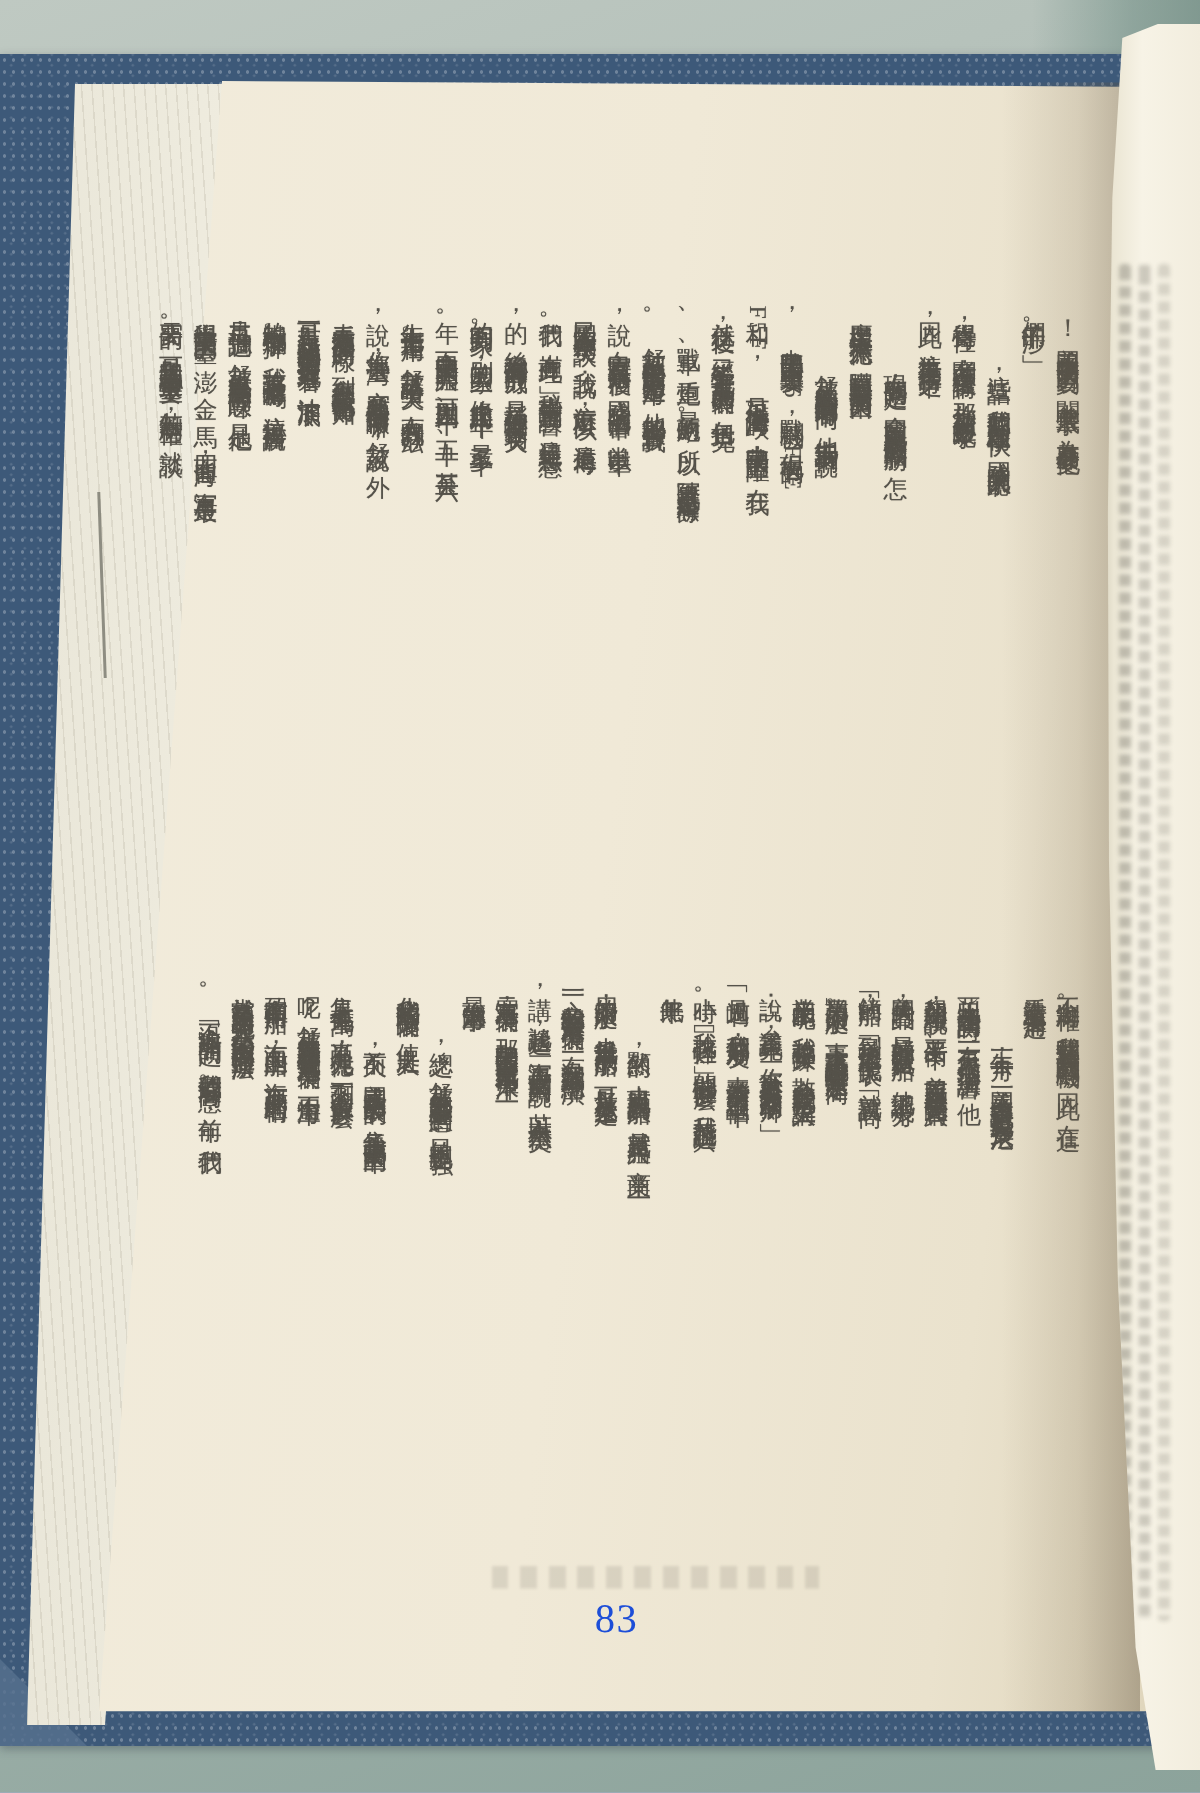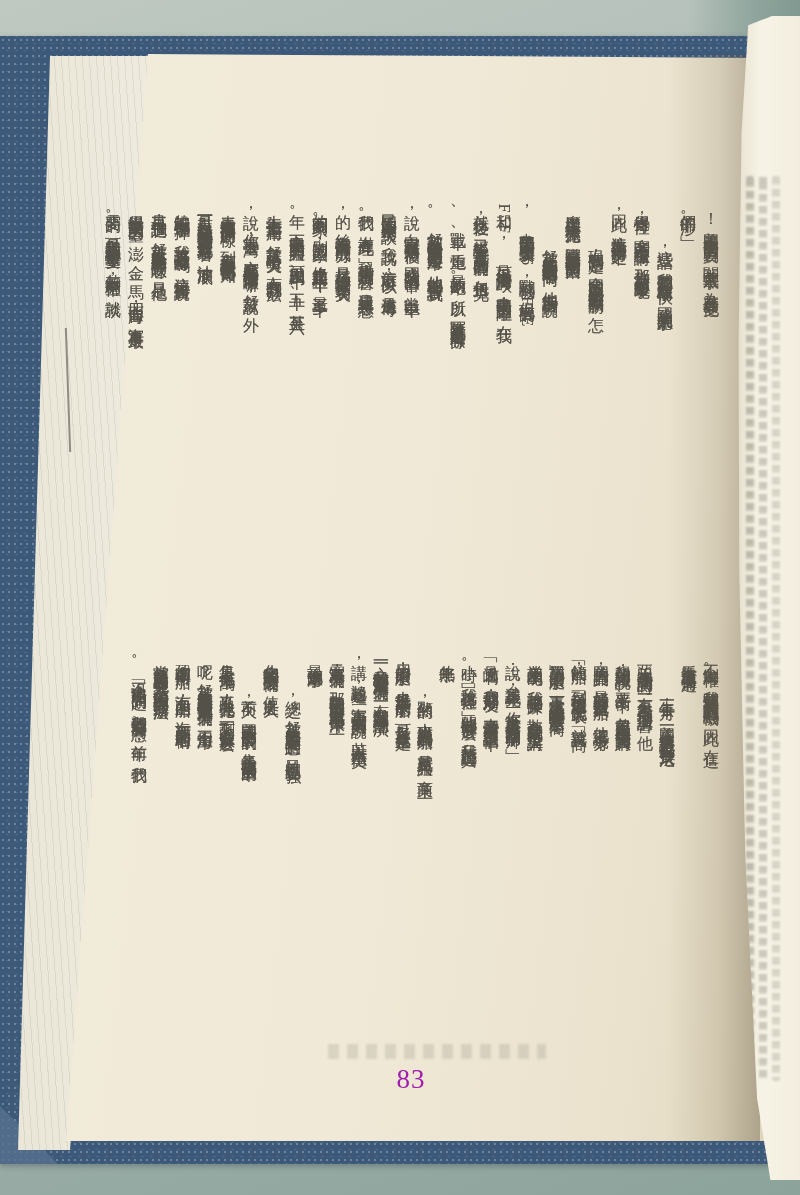--- a/index.html
+++ b/index.html
@@ -67,21 +67,21 @@
     text-shadow:0 0 .5px rgba(85,82,74,.55);
   }
   .vblock-upper{top:202px;right:77px;}
   .vblock-lower{top:652px;right:78px;}
   .vblock-upper .vcol{line-height:23px;}
   .vblock-lower .vcol{line-height:22px;}
   .vcol{display:block;height:428px;}
 
   .page-number{
     position:absolute;left:382px;top:1064px;width:58px;
-    text-align:center;font-size:27px;color:#a21caf;letter-spacing:1px;
+    text-align:center;font-size:27px;color:#1d4ed8;letter-spacing:1px;
   }
 
   
   .bleed{
     position:absolute;left:328px;top:1044px;width:218px;height:15px;
     background:repeating-linear-gradient(90deg,rgba(110,105,95,.38) 0 11px,rgba(0,0,0,0) 11px 19px);
     filter:blur(1.2px);opacity:.45;
   }
 
   

